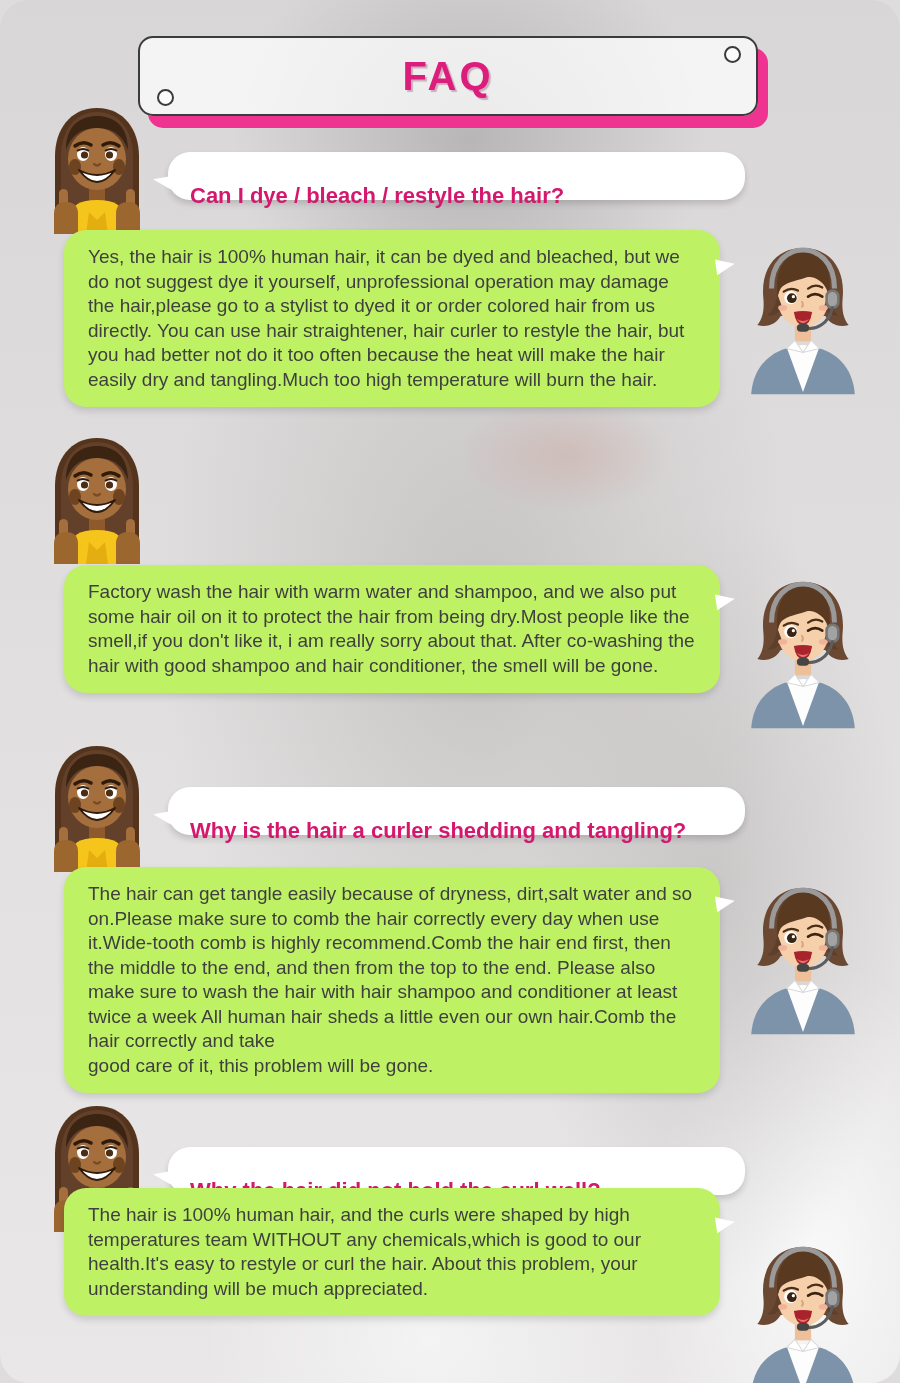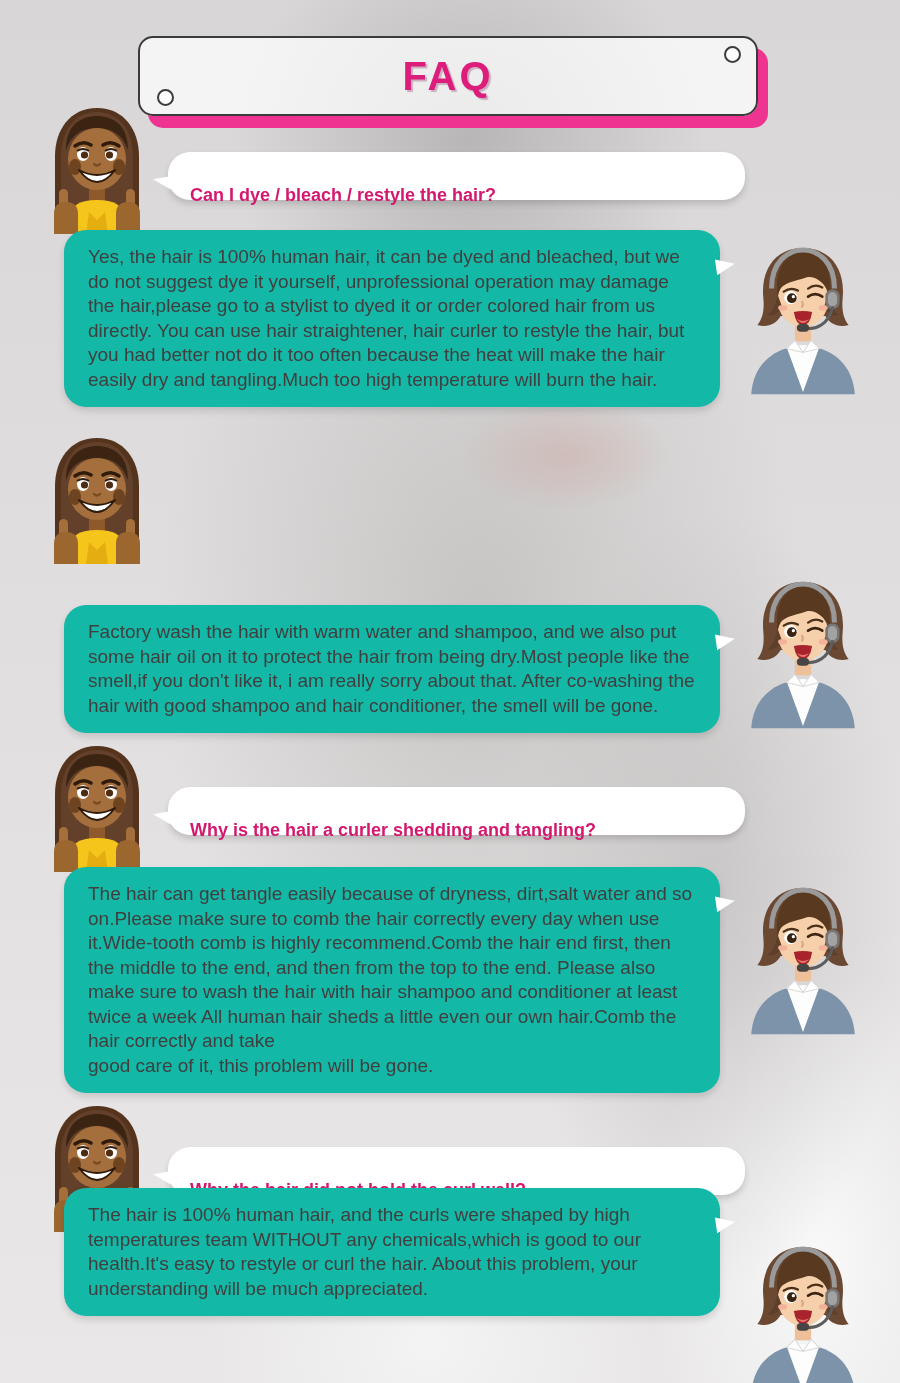--- a/index.html
+++ b/index.html
@@ -2,21 +2,21 @@
 <html><head>
 <meta charset="utf-8">
 <style>
   html,body{margin:0;padding:0;}
   body{
     width:900px;height:1383px;
     font-family:"Liberation Sans", sans-serif;
     background:#dedcdc;
     position:relative;
   }
-  .page{position:relative;width:900px;height:1383px;overflow:hidden;}
+  .page{position:relative;width:900px;height:1383px;overflow:hidden;border-radius:29px;}
 
   
   .bg{
     position:absolute;inset:0;
     background:
       radial-gradient(ellipse 150px 80px at 565px 455px, rgba(205,168,160,.45), rgba(205,168,160,0) 70%),
       radial-gradient(ellipse 330px 300px at 470px 140px, rgba(150,148,148,.50), rgba(150,148,148,0) 72%),
       radial-gradient(ellipse 430px 640px at 480px 620px, rgba(178,174,174,.55), rgba(178,174,174,0) 75%),
       radial-gradient(ellipse 260px 520px at 715px 900px, rgba(165,162,162,.40), rgba(165,162,162,0) 75%),
       radial-gradient(ellipse 240px 420px at 820px 1260px, rgba(252,252,252,.85), rgba(252,252,252,0) 72%),
@@ -55,26 +55,26 @@
   .q-bubble::before{
     content:"";position:absolute;left:-15px;top:22px;
     width:0;height:0;
     border-top:7px solid transparent;
     border-bottom:7px solid transparent;
     border-right:19px solid #fff;
     transform:rotate(10deg);
   }
   .q-text{
     padding-left:22px;
-    font-size:18px;font-weight:bold;color:#d4186e;margin-top:39px;
+    font-size:22px;font-weight:bold;color:#d4186e;margin-top:39px;
   }
 
   .a-bubble{
     position:absolute;left:64px;width:656px;
-    background:#14b8a6;border-radius:22px;
+    background:#bef264;border-radius:22px;
     box-shadow:0 4px 7px rgba(0,0,0,.13);
     padding:15px 24px;box-sizing:border-box;
   }
   .a-bubble::after{
     content:"";position:absolute;right:-15px;top:28px;
     width:0;height:0;
     border-top:7px solid transparent;
     border-bottom:9px solid transparent;
     border-left:19px solid #fff;
     transform:rotate(-8deg);
@@ -83,21 +83,21 @@
     margin:0;font-size:19px;line-height:24.5px;color:#3f3f3f;
     white-space:pre-line;
   }
 
   .cust-av{position:absolute;left:42px;width:110px;height:130px;}
   .agent-av{position:absolute;left:737px;width:132px;height:160px;}
   .cust-av svg,.agent-av svg{width:100%;height:100%;display:block;}
 
   
   .av1{top:104px;}  .q1{top:152px;}  .a1{top:230px;}  .g1{top:238px;}
-  .av2{top:434px;}  .q2{top:481px;}  .a2{top:565px;margin-top:40px;}  .g2{top:572px;}
+  .av2{top:434px;}  .q2{top:481px;}  .a2{top:565px;}  .g2{top:572px;}
   .av3{top:742px;}  .q3{top:787px;}  .a3{top:867px;}  .g3{top:878px;}
   .av4{top:1102px;} .q4{top:1147px;} .a4{top:1188px;} .g4{top:1237px;}
 </style>
 </head>
 <body>
 
 <div class="page">
   <div class="bg"></div>
 
   <svg width="0" height="0" style="position:absolute" aria-hidden="true">

